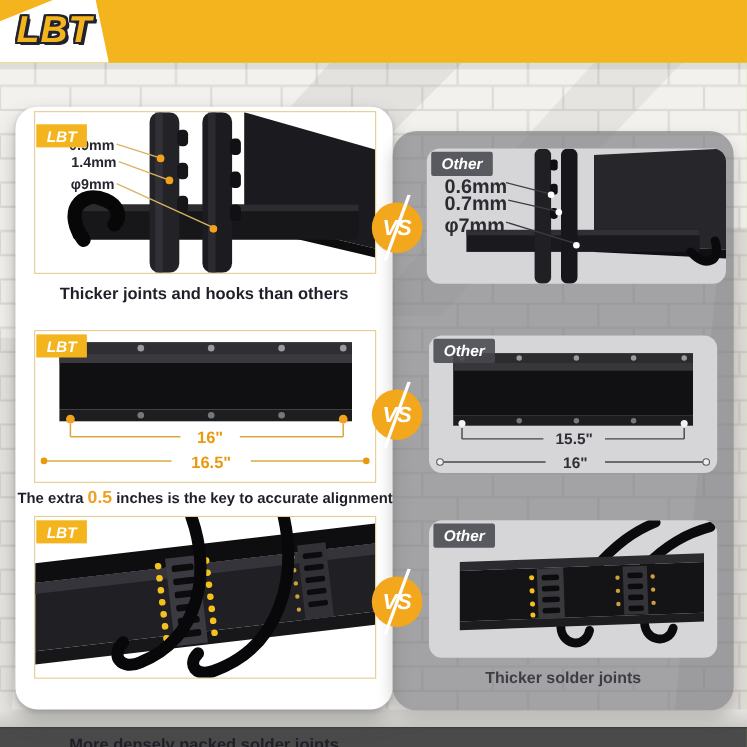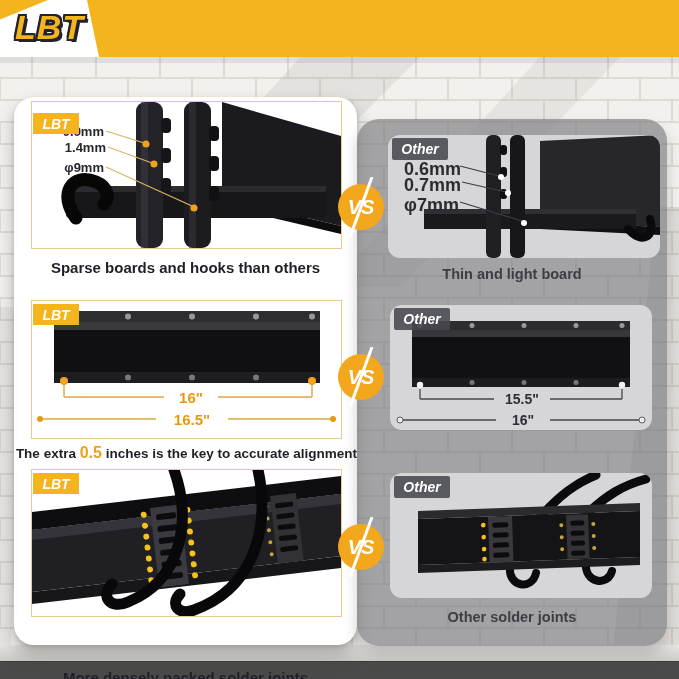--- a/index.html
+++ b/index.html
@@ -117,21 +117,21 @@
           <circle cx="114" cy="42" r="3.5"></circle>
             <circle cx="122" cy="62" r="3.5"></circle>
             <circle cx="162" cy="106" r="3.5"></circle>
         </g>
       </svg>
       <span class="mlabel" style="top:22px;">0.9mm</span>
       <span class="mlabel" style="top:38px;left:22px;">1.4mm</span>
       <span class="mlabel" style="top:58px;">φ9mm</span>
     </div>
     <div class="badge badge-lbt" style="left:19px;top:16px;">LBT</div>
-    <p class="lcap" style="top:162px;">Sparse boards and hooks than others</p>
+    <p class="lcap" style="top:162px;">Thicker joints and hooks than others</p>
 
     <div class="lbox" style="top:203px;height:137px;">
       <svg width="309" height="137" viewBox="0 0 309 137">
         <rect x="22" y="10" width="266" height="11" fill="#2f2f33"></rect>
         <g fill="#9a9a9e">
           <circle cx="32" cy="15.5" r="3"></circle>
             <circle cx="96" cy="15.5" r="3"></circle>
             <circle cx="160" cy="15.5" r="3"></circle>
             <circle cx="224" cy="15.5" r="3"></circle>
             <circle cx="280" cy="15.5" r="3"></circle>
@@ -244,21 +244,20 @@
           <circle cx="113" cy="42" r="3"></circle>
             <circle cx="120" cy="58" r="3"></circle>
             <circle cx="136" cy="88" r="3"></circle>
         </g>
       </svg>
       <span class="mlabel-r" style="top:24px;">0.6mm</span>
       <span class="mlabel-r" style="top:40px;">0.7mm</span>
       <span class="mlabel-r" style="top:60px;">φ7mm</span>
       <div class="badge badge-other" style="left:4px;top:3px;">Other</div>
     </div>
-    <p class="rcap" style="top:147px;">Thin and light board</p>
 
     <div class="rpanel" style="left:33px;top:186px;width:262px;height:125px;">
       <svg width="262" height="125" viewBox="0 0 262 125">
         <rect x="22" y="16" width="218" height="9" fill="#2c2c2f"></rect>
         <g fill="#9b9b9f">
           <circle cx="30" cy="20.5" r="2.5"></circle>
             <circle cx="82" cy="20.5" r="2.5"></circle>
             <circle cx="134" cy="20.5" r="2.5"></circle>
             <circle cx="186" cy="20.5" r="2.5"></circle>
             <circle cx="232" cy="20.5" r="2.5"></circle>
@@ -326,21 +325,21 @@
               <circle cx="-5" cy="22" r="2"></circle>
               <circle cx="-5" cy="34" r="2"></circle>
               <circle cx="27" cy="10" r="2"></circle>
               <circle cx="27" cy="22" r="2"></circle>
               <circle cx="27" cy="34" r="2"></circle>
             </g>
         </g>
       </svg>
       <div class="badge badge-other" style="left:4px;top:3px;">Other</div>
     </div>
-    <p class="rcap" style="top:490px;">Other solder joints</p>
+    <p class="rcap" style="top:490px;">Thicker solder joints</p>
   </section>
 
   <svg class="vsbadge" style="left:331px;top:177px;" width="60" height="60" viewBox="0 0 60 60">
     <circle cx="30" cy="30" r="23" fill="#F2A71C"></circle>
     <line x1="41" y1="0" x2="19" y2="60" stroke="#ffffff" stroke-width="3"></line>
     <text class="vstext" x="30" y="37" text-anchor="middle">VS</text>
   </svg>
   <svg class="vsbadge" style="left:331px;top:347px;" width="60" height="60" viewBox="0 0 60 60">
     <circle cx="30" cy="30" r="23" fill="#F2A71C"></circle>
     <line x1="41" y1="0" x2="19" y2="60" stroke="#ffffff" stroke-width="3"></line>

